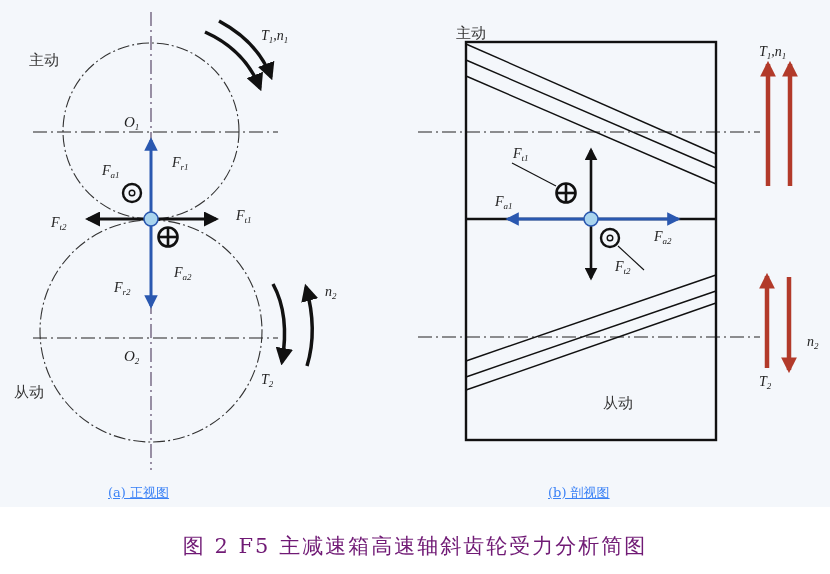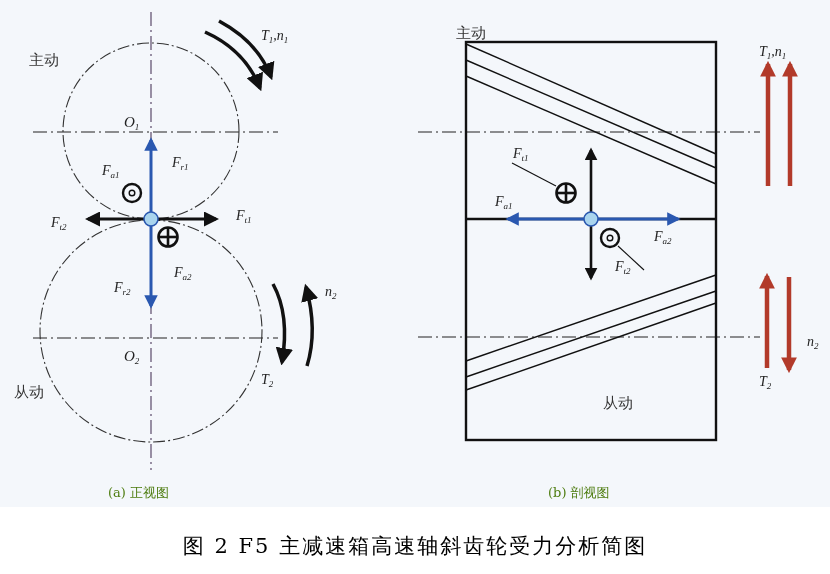--- a/index.html
+++ b/index.html
@@ -4,22 +4,22 @@
 <style>
   html, body { margin: 0; padding: 0; }
   body { width: 830px; height: 574px; background: #ffffff; position: relative; overflow: hidden;
          font-family: "DejaVu Serif", "Liberation Serif", serif; }
   .figure-area { position: absolute; left: 0; top: 0; width: 830px; height: 507px; background: #f4f7fb; }
   svg { position: absolute; left: 0; top: 0; }
   .lbl { font-family: "Liberation Serif", "DejaVu Serif", serif; font-style: italic; fill: #222; }
   .cn { font-family: "DejaVu Sans", "Liberation Sans", sans-serif; fill: #333; }
   .sub { font-size: 9px; }
   .caption { position: absolute; left: 0; width: 830px; top: 532px; text-align: center;
-             font-family: "DejaVu Serif", "Liberation Serif", serif; font-size: 21px; color: #000000; letter-spacing: 2px; }
-  .sub-caption { position: absolute; font-family: "DejaVu Serif", "Liberation Serif", serif; font-size: 13px; color: #4d7c0f; }
+             font-family: "DejaVu Serif", "Liberation Serif", serif; font-size: 21px; color: #701a75; letter-spacing: 2px; }
+  .sub-caption { position: absolute; font-family: "DejaVu Serif", "Liberation Serif", serif; font-size: 13px; color: #3b82f6; text-decoration: underline; }
 </style>
 </head>
 <body>
 
 <div class="figure-area"></div>
 
 <svg width="830" height="574" viewBox="0 0 830 574">
   <defs>
     <marker id="ah-black" viewBox="0 0 10 10" refX="8" refY="5" markerWidth="5" markerHeight="5" orient="auto-start-reverse">
       <path d="M0,0 L10,5 L0,10 z" fill="#111"></path>

